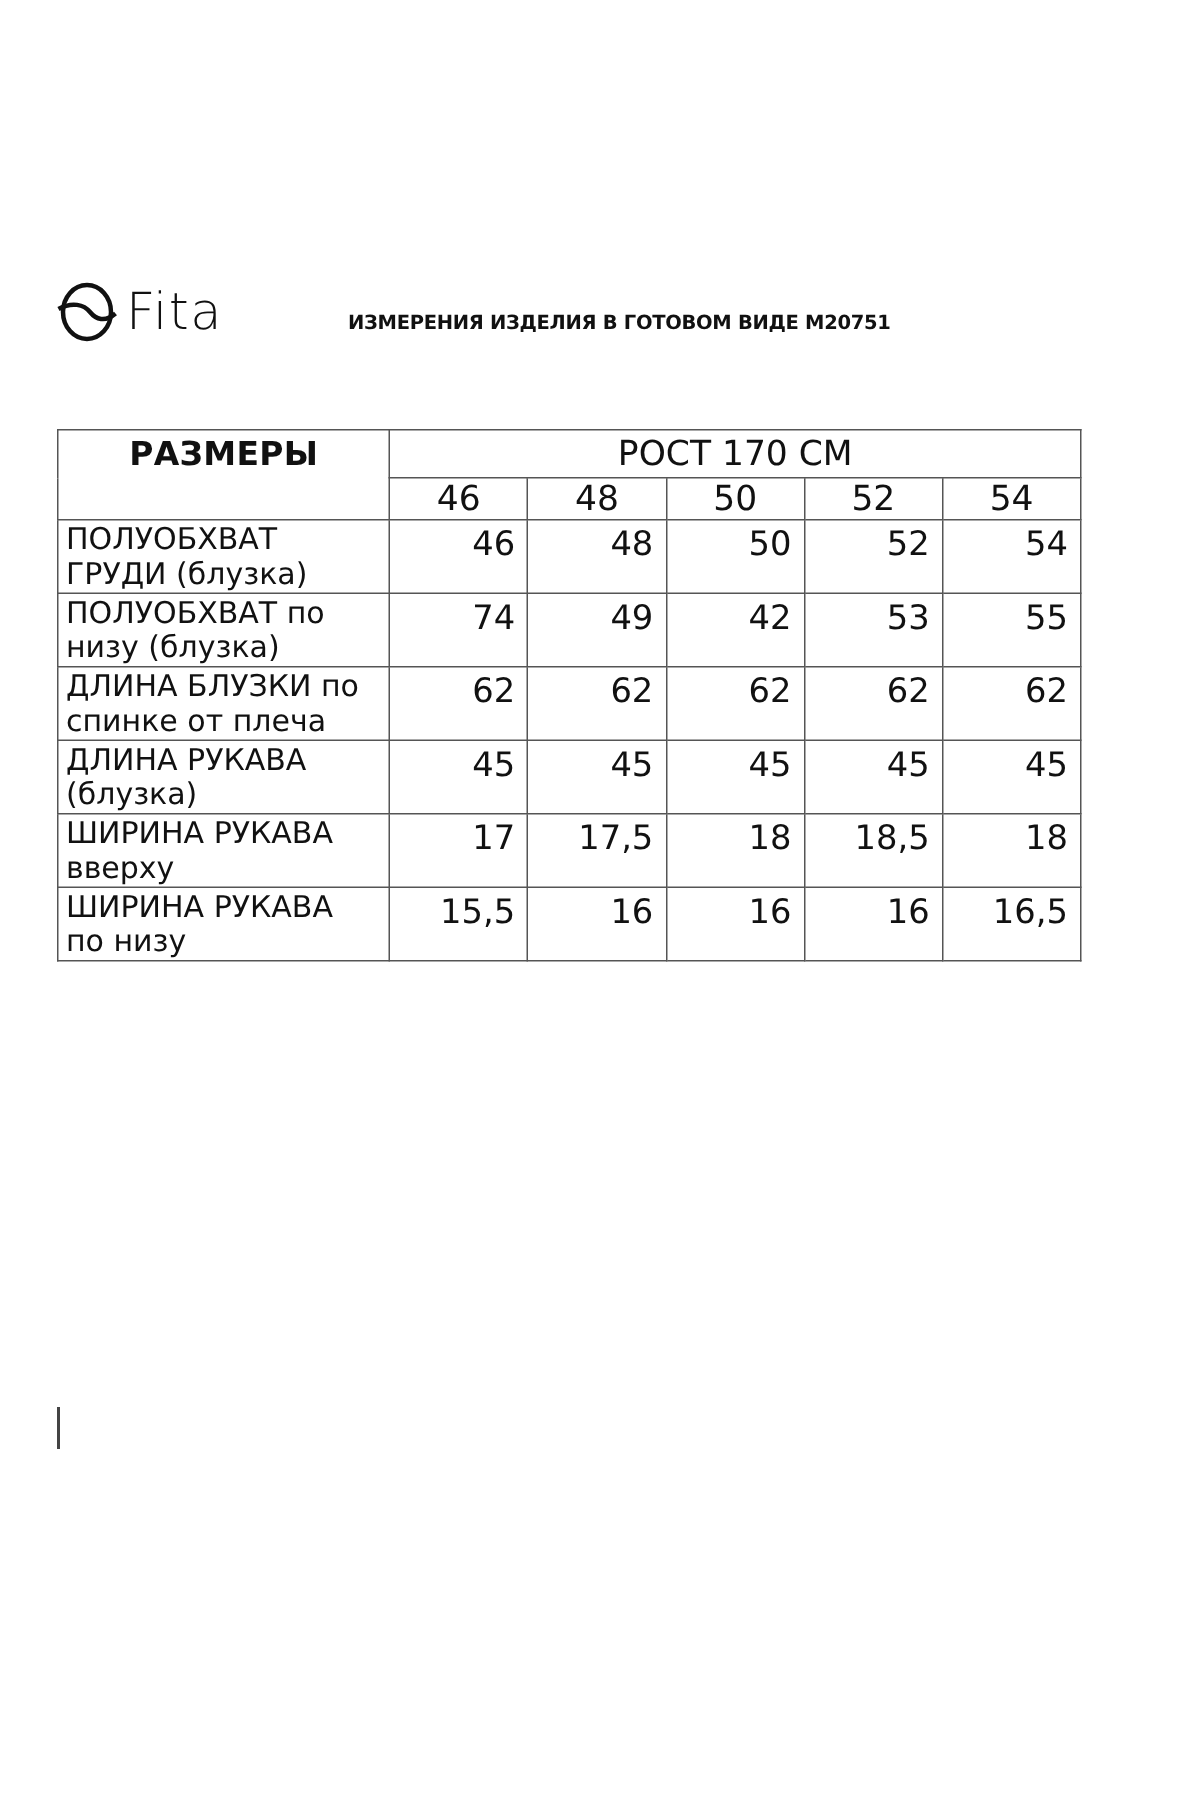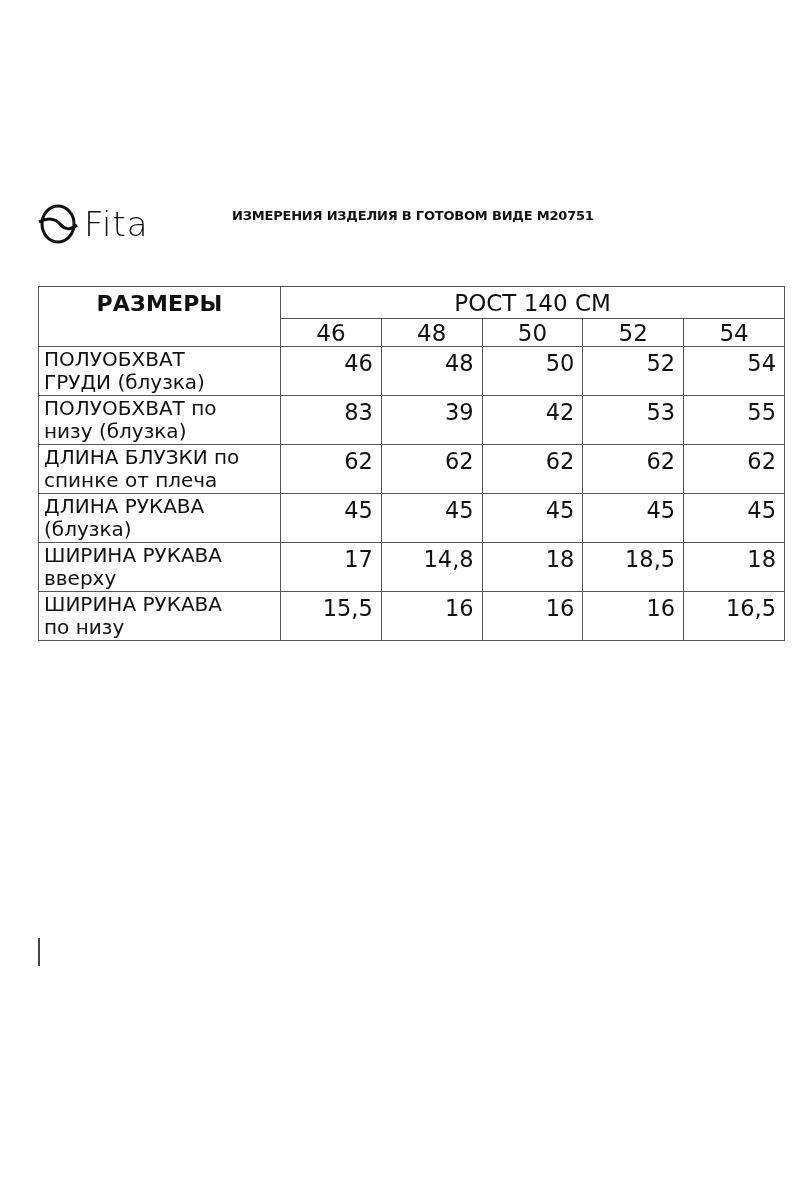--- a/index.html
+++ b/index.html
@@ -15,21 +15,20 @@
       font-family: "DejaVu Sans", sans-serif;
       color: #111111;
     }
     .logo {
       position: absolute;
       left: 38px;
       top: 186px;
       height: 44px;
       display: flex;
       align-items: center;
-      margin-top: 16px;
     }
     .logo svg {
       display: block;
     }
     .logo-text {
       font-family: "DejaVu Sans", sans-serif;
       font-size: 34px;
       font-weight: 300;
       letter-spacing: 1px;
       margin-left: 6px;
@@ -46,21 +45,21 @@
       letter-spacing: -0.2px;
       color: #111;
       white-space: nowrap;
     }
     table.size-table {
       position: absolute;
       left: 38px;
       top: 286px;
       border-collapse: collapse;
       table-layout: fixed;
-      width: 747px;
+      width: 683px;
     }
     .size-table td, .size-table th {
       border: 1.3px solid #555555;
       padding: 0;
       font-weight: normal;
       box-sizing: border-box;
     }
     .col-label { width: 221px; }
     .col-size { width: 92px; }
     .hdr-razmery {
@@ -131,43 +130,43 @@
     <col class="col-label">
     <col class="col-size">
     <col class="col-size">
     <col class="col-size">
     <col class="col-size">
     <col class="col-size">
   </colgroup>
   <thead>
     <tr>
       <th class="hdr-razmery" rowspan="2">РАЗМЕРЫ</th>
-      <th class="hdr-rost" colspan="5">РОСТ 140 СМ</th>
+      <th class="hdr-rost" colspan="5">РОСТ 170 СМ</th>
     </tr>
     <tr>
       <th class="hdr-size">46</th>
       <th class="hdr-size">48</th>
       <th class="hdr-size">50</th>
       <th class="hdr-size">52</th>
       <th class="hdr-size">54</th>
     </tr>
   </thead>
   <tbody>
     <tr>
       <td class="row-label"><span>ПОЛУОБХВАТ</span><br><span>ГРУДИ (блузка)</span></td>
       <td class="row-value">46</td>
       <td class="row-value">48</td>
       <td class="row-value">50</td>
       <td class="row-value">52</td>
       <td class="row-value">54</td>
     </tr>
     <tr>
       <td class="row-label"><span>ПОЛУОБХВАТ по</span><br><span>низу (блузка)</span></td>
-      <td class="row-value">83</td>
-      <td class="row-value">39</td>
+      <td class="row-value">74</td>
+      <td class="row-value">49</td>
       <td class="row-value">42</td>
       <td class="row-value">53</td>
       <td class="row-value">55</td>
     </tr>
     <tr>
       <td class="row-label"><span>ДЛИНА БЛУЗКИ по</span><br><span>спинке от плеча</span></td>
       <td class="row-value">62</td>
       <td class="row-value">62</td>
       <td class="row-value">62</td>
       <td class="row-value">62</td>
@@ -177,21 +176,21 @@
       <td class="row-label"><span>ДЛИНА РУКАВА</span><br><span>(блузка)</span></td>
       <td class="row-value">45</td>
       <td class="row-value">45</td>
       <td class="row-value">45</td>
       <td class="row-value">45</td>
       <td class="row-value">45</td>
     </tr>
     <tr>
       <td class="row-label"><span>ШИРИНА РУКАВА</span><br><span>вверху</span></td>
       <td class="row-value">17</td>
-      <td class="row-value">14,8</td>
+      <td class="row-value">17,5</td>
       <td class="row-value">18</td>
       <td class="row-value">18,5</td>
       <td class="row-value">18</td>
     </tr>
     <tr>
       <td class="row-label"><span>ШИРИНА РУКАВА</span><br><span>по низу</span></td>
       <td class="row-value">15,5</td>
       <td class="row-value">16</td>
       <td class="row-value">16</td>
       <td class="row-value">16</td>

